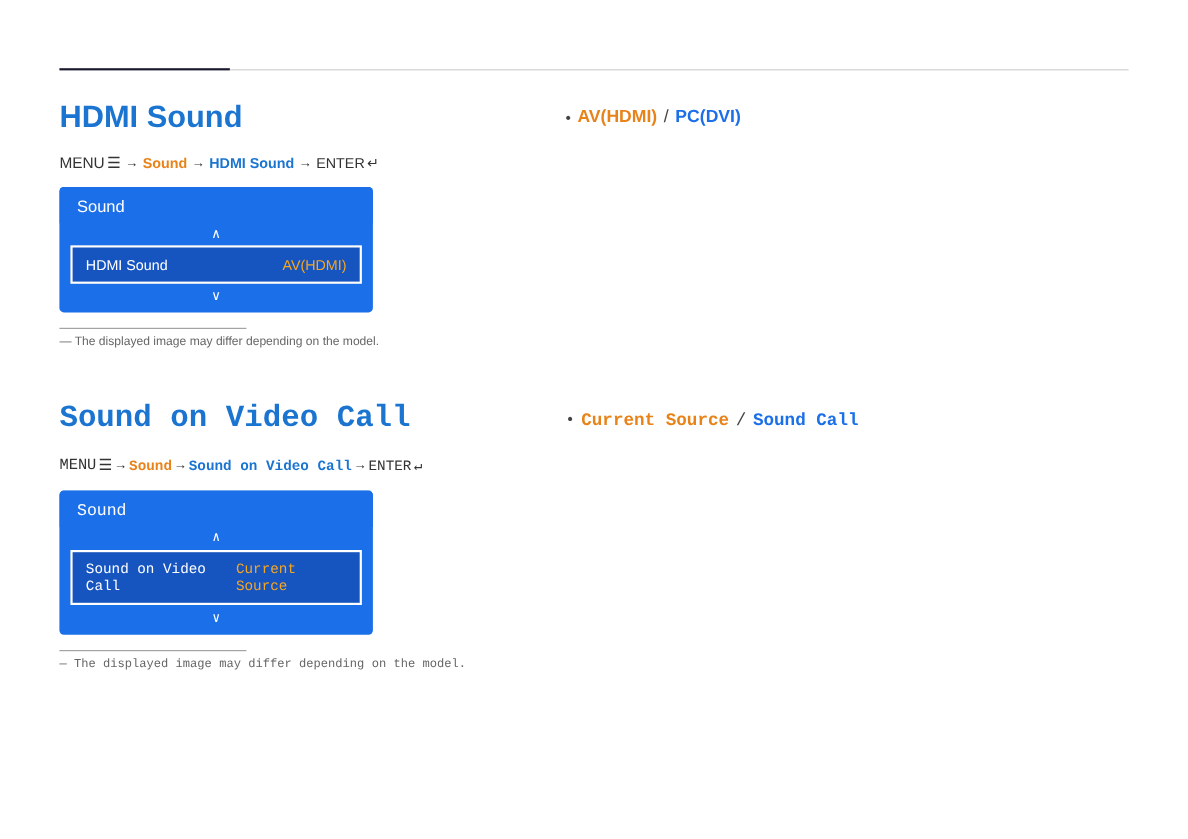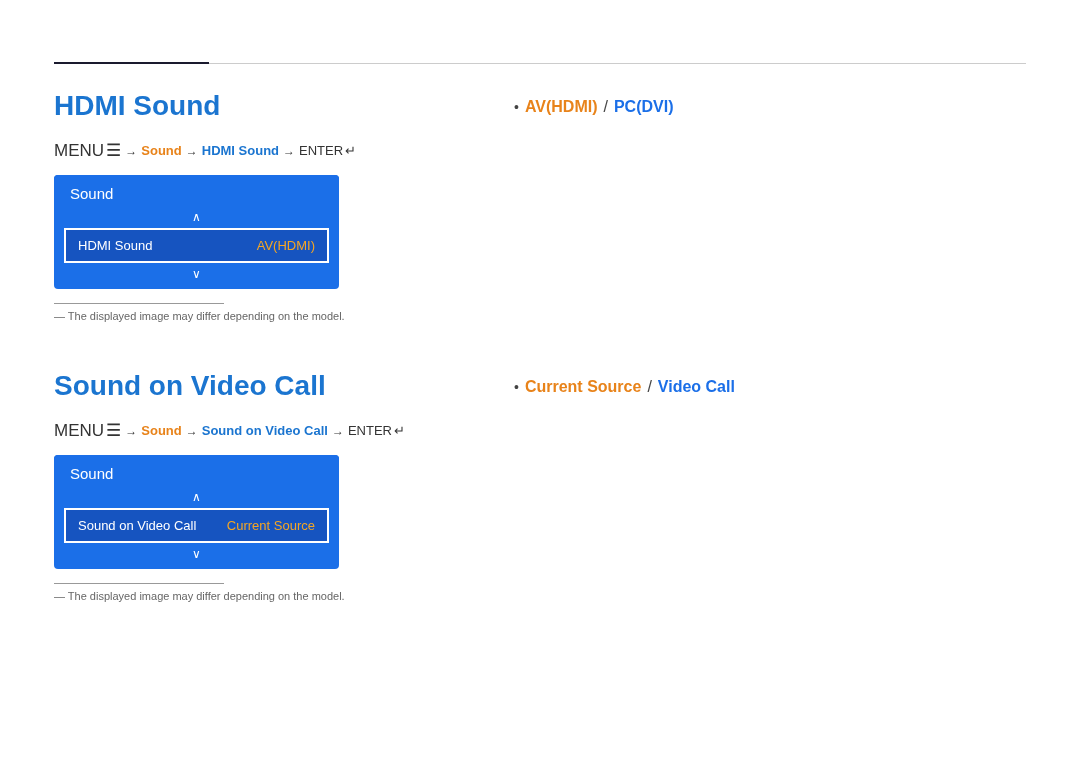--- a/index.html
+++ b/index.html
@@ -59,21 +59,21 @@
       font-size: 13px;
       color: #333;
       margin-bottom: 14px;
       display: flex;
       align-items: center;
       gap: 2px;
     }
 
     .breadcrumb-row .menu-text {
       color: #333;
-      font-size: 17px;
+      font-size: 14px;
     }
 
     .breadcrumb-row .arrow {
       color: #333;
       font-size: 12px;
       margin: 0 2px;
     }
 
     .breadcrumb-row .bc-link {
       color: #e8831a;
@@ -190,20 +190,21 @@
       font-weight: 600;
     }
 
     .desc-separator {
       color: #444;
     }
 
     
     .section-video {
       margin-top: 48px;
+      font-family: Liberation Mono, monospace;
     }
 
     .section-title-video {
       font-size: 28px;
       font-weight: 600;
       color: #1b75d0;
       margin-bottom: 18px;
     }
 
     
@@ -321,20 +322,20 @@
 
         <div class="divider-line"></div>
         <p class="note-text">― The displayed image may differ depending on the model.</p>
 
       </div>
 
       <div class="right-col">
         <div class="desc-bullet">
           <span class="desc-link-orange">Current Source</span>
           <span class="desc-separator"> / </span>
-          <span class="desc-link-blue">Video Call</span>
+          <span class="desc-link-blue">Sound Call</span>
         </div>
       </div>
     </div>
 
   </div>
 
 </div>
 
 </body></html>

